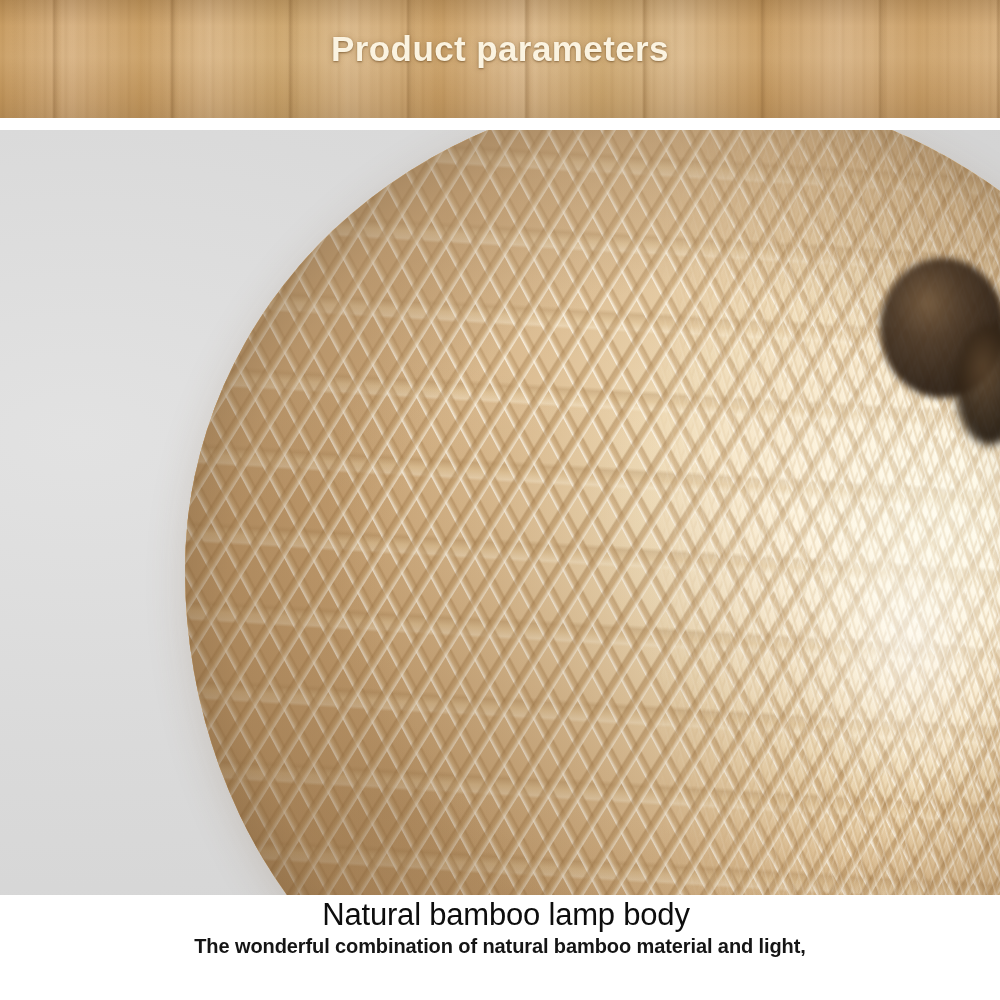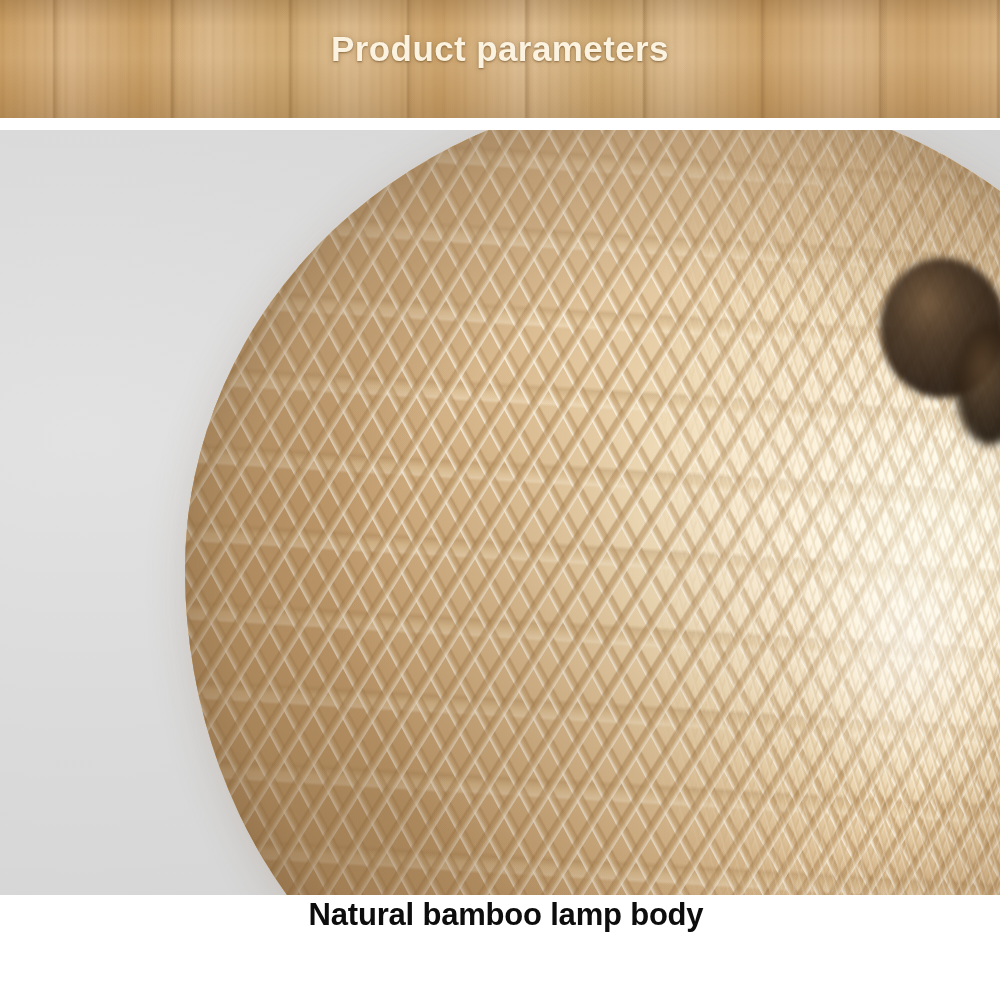--- a/index.html
+++ b/index.html
@@ -293,21 +293,21 @@
     width: 1000px;
     height: 105px;
     background: #ffffff;
     text-align: center;
     color: #111111;
   }
   .caption-title {
     margin: 0;
     padding-top: 2px;
     font-size: 31px;
-    font-weight: bold;
+    font-weight: normal;
     line-height: 36px;
     letter-spacing: -0.2px;
     color: #0d0d0d;
     white-space: nowrap;
     padding-left: 12px;
   }
   .caption-line {
     margin: 0;
     font-size: 20px;
     font-weight: bold;
@@ -343,15 +343,16 @@
       <div class="edge-vignette"></div>
     </div>
 
     <div class="lamp-hotspot"></div>
     <div class="lamp-hub"></div>
     <div class="lamp-hub-2"></div>
   </div>
 
   <div class="caption">
     <div class="caption-title">Natural bamboo lamp body</div>
+    <div class="caption-line">The wonderful combination of natural bamboo material and light,</div>
   </div>
 
 </div>
 
 </body></html>

